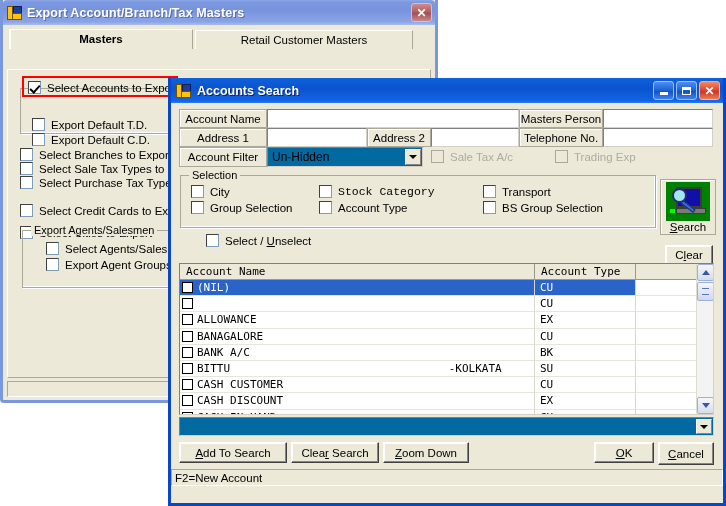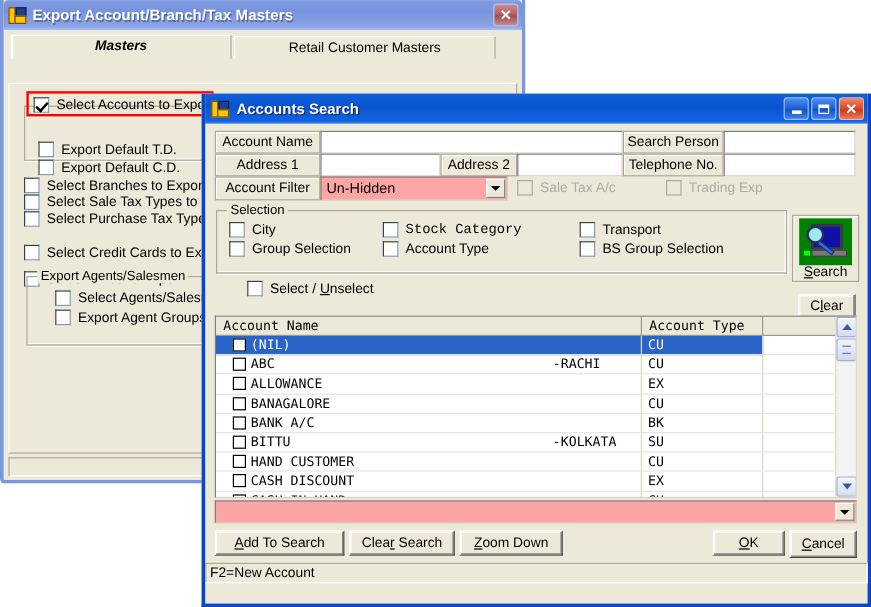--- a/index.html
+++ b/index.html
@@ -55,21 +55,21 @@
 
   
   .tabstrip{height:20px;display:flex;align-items:flex-end;padding-left:2px;}
   .tab{
     height:19px;line-height:18px;box-sizing:border-box;text-align:center;
     background:#ece9d8;border:1px solid #fff;border-right-color:#aca899;border-bottom:none;
     border-top-color:#fff;border-left-color:#fff;
     font-size:11.5px;
   }
   .tab.sel{width:184px;font-weight:bold;height:20px;line-height:19px;
-           box-shadow:inset 1px 0 0 #fff;font-style:italic;}
+           box-shadow:inset 1px 0 0 #fff;}
   .tab.un{width:218px;margin-left:2px;}
   .tabbody{
     position:absolute;left:4px;right:4px;top:44px;bottom:22px;
     background:#ece9d8;border:1px solid #fff;border-right-color:#aca899;border-bottom-color:#aca899;
     box-sizing:border-box;
   }
   .statusline{position:absolute;left:4px;right:4px;bottom:3px;height:16px;
     background:#ece9d8;border:1px solid #aca899;border-right-color:#fff;border-bottom-color:#fff;box-sizing:border-box;}
 
   
@@ -122,21 +122,21 @@
     display:flex;align-items:center;justify-content:center;
     font-size:11.5px;color:#000;
   }
   .inp{
     background:#fff;border:1px solid #7f7f7f;
     border-right-color:#d4d0c8;border-bottom-color:#d4d0c8;
     box-sizing:border-box;position:absolute;
     font-size:11.5px;padding:0 3px;display:flex;align-items:center;
   }
   .combo{
-    background:#fca5a5;border:1px solid #7f7f7f;border-right-color:#d4d0c8;border-bottom-color:#d4d0c8;
+    background:#0369a1;border:1px solid #7f7f7f;border-right-color:#d4d0c8;border-bottom-color:#d4d0c8;
     box-sizing:border-box;position:absolute;display:flex;align-items:center;font-size:12px;padding-left:4px;
   }
   .combo .arrow{
     position:absolute;right:1px;top:1px;bottom:1px;width:16px;
     background:#ece9d8;border:1px solid #fff;border-right-color:#868581;border-bottom-color:#868581;
     box-sizing:border-box;display:flex;align-items:center;justify-content:center;
   }
   .tri{width:0;height:0;border-left:4px solid transparent;border-right:4px solid transparent;border-top:4px solid #000;}
 
   .dimtxt{color:#acaca0;}
@@ -158,21 +158,21 @@
     display:flex;align-items:center;justify-content:center;font-size:11.5px;
   }
   u{text-decoration:underline;}
 
   
   .grid{position:absolute;background:#fff;border:1px solid #7f7f7f;border-right-color:#d4d0c8;border-bottom-color:#d4d0c8;box-sizing:border-box;overflow:hidden;}
   .ghead{display:flex;height:16px;background:#ece9d8;font-family:"DejaVu Sans Mono","Liberation Mono",monospace;font-size:11px;}
   .ghead div{border-right:1px solid #9a9a8a;border-bottom:1px solid #9a9a8a;box-sizing:border-box;padding-left:6px;display:flex;align-items:center;overflow:hidden;}
   .grow{display:flex;height:16.2px;font-family:"DejaVu Sans Mono","Liberation Mono",monospace;font-size:11px;}
   .grow div{border-right:1px solid #d8d8c8;border-bottom:1px solid #e6e6da;box-sizing:border-box;display:flex;align-items:center;overflow:hidden;white-space:pre;}
-  .grow .c0{padding-left:14px;}
+  .grow .c0{padding-left:2px;}
   .grow .c1{padding-left:5px;}
   .grow.sel .c0,.grow.sel .c1{background:#2a64c8;color:#fff;}
   .gcb{width:11px;height:11px;background:#fff;border:1.5px solid #000;box-sizing:border-box;flex:0 0 11px;margin-right:4px;}
 
   .vscroll{position:absolute;width:17px;background:#f3f3f3;border-left:1px solid #dcdcd0;box-sizing:border-box;}
   .sbtn{width:17px;height:17px;box-sizing:border-box;background:linear-gradient(to bottom,#f6f6f9,#d6dcee);border:1px solid #9db0d8;border-radius:2px;display:flex;align-items:center;justify-content:center;}
   .chev{width:0;height:0;border-left:4px solid transparent;border-right:4px solid transparent;}
   .chev.up{border-bottom:5px solid #3a5a9e;}
   .chev.down{border-top:5px solid #3a5a9e;}
   .thumb{position:absolute;left:0;width:17px;height:19px;background:linear-gradient(to bottom,#f6f6f9,#cfd8ee);border:1px solid #9db0d8;border-radius:2px;box-sizing:border-box;
@@ -280,21 +280,21 @@
     <span class="sysbtn maxbtn">
         <span class="gl gl-max"></span>
       </span>
     <span class="sysbtn closebtn">✕</span>
   </div>
 
   <div class="client">
 
     <div class="lbl" style="left:8px;top:6px;width:88px;height:19px;">Account Name</div>
     <div class="inp" style="left:96px;top:6px;width:252px;height:19px;"></div>
-    <div class="lbl" style="left:348px;top:6px;width:84px;height:19px;">Search Person</div>
+    <div class="lbl" style="left:348px;top:6px;width:84px;height:19px;">Masters Person</div>
     <div class="inp" style="left:432px;top:6px;width:110px;height:19px;"></div>
 
     <div class="lbl" style="left:8px;top:25px;width:88px;height:19px;">Address 1</div>
     <div class="inp" style="left:96px;top:25px;width:100px;height:19px;"></div>
     <div class="lbl" style="left:196px;top:25px;width:64px;height:19px;">Address 2</div>
     <div class="inp" style="left:260px;top:25px;width:88px;height:19px;"></div>
     <div class="lbl" style="left:348px;top:25px;width:84px;height:19px;">Telephone No.</div>
     <div class="inp" style="left:432px;top:25px;width:110px;height:19px;"></div>
 
     <div class="lbl" style="left:8px;top:44px;width:88px;height:20px;">Account Filter</div>
@@ -365,21 +365,21 @@
         <div style="width:101px;">Account Type</div>
         <div style="width:60px;border-right:none;"></div>
       </div>
       <div id="gridrows">
           <div class="grow sel">
             <div class="c0" style="width: 355px;"><span class="gcb"></span><span>(NIL)</span></div>
             <div class="c1" style="width: 101px;">CU</div>
             <div style="width: 60px; border-right: none;"></div>
           </div>
           <div class="grow">
-            <div class="c0" style="width: 355px;"><span class="gcb"></span><span>ABC                                   -RACHI</span></div>
+            <div class="c0" style="width: 355px;"><span class="gcb"></span></div>
             <div class="c1" style="width: 101px;">CU</div>
             <div style="width: 60px; border-right: none;"></div>
           </div>
           <div class="grow">
             <div class="c0" style="width: 355px;"><span class="gcb"></span><span>ALLOWANCE</span></div>
             <div class="c1" style="width: 101px;">EX</div>
             <div style="width: 60px; border-right: none;"></div>
           </div>
           <div class="grow">
             <div class="c0" style="width: 355px;"><span class="gcb"></span><span>BANAGALORE</span></div>
@@ -390,21 +390,21 @@
             <div class="c0" style="width: 355px;"><span class="gcb"></span><span>BANK A/C</span></div>
             <div class="c1" style="width: 101px;">BK</div>
             <div style="width: 60px; border-right: none;"></div>
           </div>
           <div class="grow">
             <div class="c0" style="width: 355px;"><span class="gcb"></span><span>BITTU                                 -KOLKATA</span></div>
             <div class="c1" style="width: 101px;">SU</div>
             <div style="width: 60px; border-right: none;"></div>
           </div>
           <div class="grow">
-            <div class="c0" style="width: 355px;"><span class="gcb"></span><span>HAND CUSTOMER</span></div>
+            <div class="c0" style="width: 355px;"><span class="gcb"></span><span>CASH CUSTOMER</span></div>
             <div class="c1" style="width: 101px;">CU</div>
             <div style="width: 60px; border-right: none;"></div>
           </div>
           <div class="grow">
             <div class="c0" style="width: 355px;"><span class="gcb"></span><span>CASH DISCOUNT</span></div>
             <div class="c1" style="width: 101px;">EX</div>
             <div style="width: 60px; border-right: none;"></div>
           </div>
           <div class="grow">
             <div class="c0" style="width: 355px;"><span class="gcb"></span><span>CASH IN HAND</span></div>

